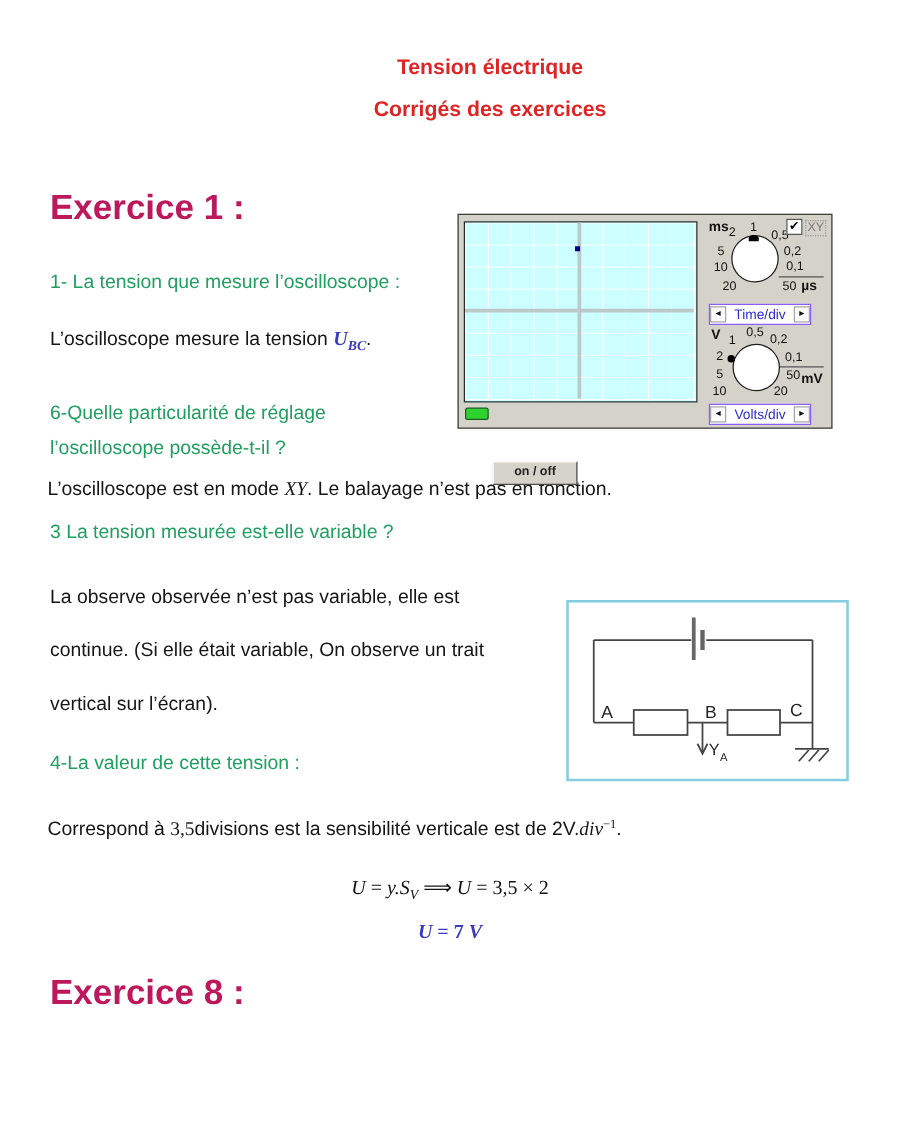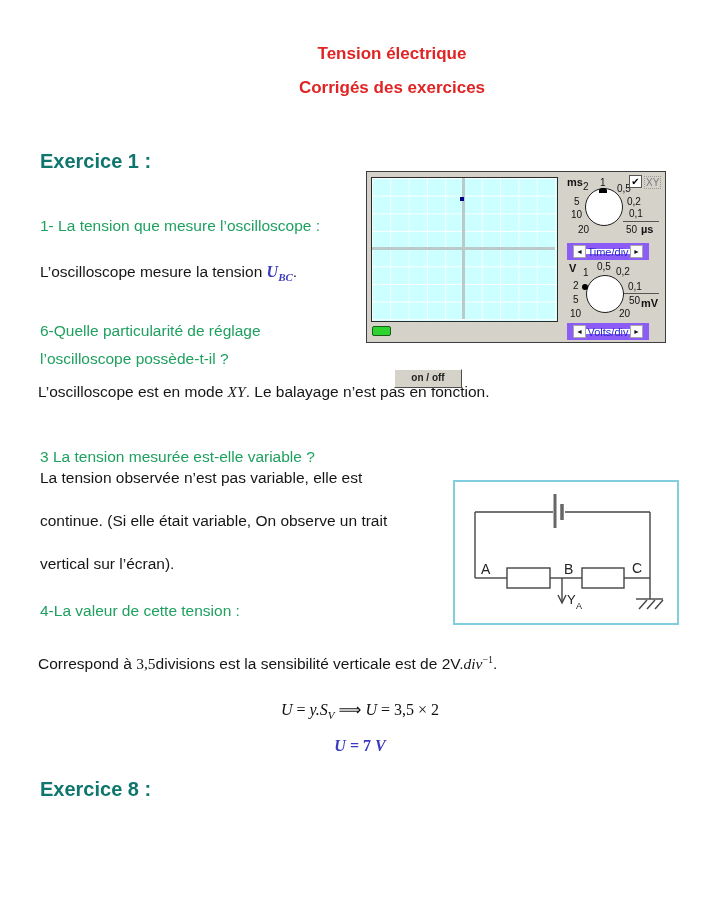--- a/index.html
+++ b/index.html
@@ -1,21 +1,21 @@
 <!DOCTYPE html>
 <html><head>
 <meta charset="utf-8">
 <style>
   html,body{margin:0;padding:0;}
   body{width:720px;height:908px;background:#ffffff;position:relative;
        font-family:"Liberation Sans",sans-serif;color:#1a1a1a;overflow:hidden;}
   .abs{position:absolute;}
   .center{left:0;width:720px;text-align:center;}
   .title{color:#e02424;font-weight:bold;font-size:17px;padding-left:32px;}
-  .heading{color:#0f766e;font-weight:bold;font-size:20px;text-align:center;}
+  .heading{color:#be185d;font-weight:bold;font-size:28px;text-align:center;}
   .q{color:#1fa05f;font-size:15.5px;}
   .body-txt{font-size:15.5px;color:#161616;}
   .serif{font-family:"Liberation Serif",serif;}
   .it{font-style:italic;}
   .mblue{color:#3b3bbf;font-weight:bold;font-family:"Liberation Serif",serif;}
   .math-line{font-family:"Liberation Serif",serif;font-size:16px;color:#111;}
   sub.m{font-size:11px;vertical-align:-4px;}
   sup.m{font-size:10px;vertical-align:6px;}
 
   
@@ -38,21 +38,21 @@
          font-size:10px;font-weight:bold;color:#222;text-align:center;line-height:15px;margin-top:48px;}
   .klbl{position:absolute;font-size:10px;color:#111;white-space:nowrap;}
   .kunit{font-weight:bold;font-size:11px;}
   .knob{background:#ffffff;border:1px solid #1e1e1e;border-radius:50%;}
   .wedge{background:#000;border-radius:50% 50% 0 0;}
   .kdot{background:#000;border-radius:50%;}
   .fracline{height:1px;background:#555;}
   .chk{left:262px;top:3px;width:11px;height:11px;background:#fff;
        border:1px solid #555;font-size:10px;line-height:11px;text-align:center;color:#000;}
   .chklbl{left:277px;top:4px;font-size:10px;color:#7a7a7a;border:1px dotted #999;padding:0 1px;}
-  .bar{width:82px;height:17px;background:#ffffff;border:6px solid #8b5cf6;
+  .bar{width:82px;height:17px;background:#ffffff;border:1px solid #8b5cf6;
        display:flex;align-items:center;justify-content:space-between;box-sizing:border-box;}
   .bar .lbl{color:#2b2bd0;font-size:11px;flex:1;text-align:center;}
   .abtn{width:13px;height:13px;background:#fbfbfb;border:1px solid #a8a8a8;
         font-size:7px;line-height:12px;text-align:center;color:#111;box-sizing:border-box;}
 
   
   .circuit{left:453px;top:480px;width:222px;height:141px;background:#fff;
            border:2px solid #82cde0;}
   .circuit text{font-family:"Liberation Sans",sans-serif;fill:#222;}
 </style>
@@ -70,22 +70,22 @@
   <span>L’oscilloscope  mesure la tension </span><span class="mblue it" style="font-size:16px"><span>U</span><sub class="m">BC</sub></span><span>.</span>
 </div>
 
 <div class="abs q" style="left:40px;top:322px">6-Quelle particularité de réglage</div>
 <div class="abs q" style="left:40px;top:350px">l’oscilloscope possède-t-il ?</div>
 
 <div class="abs body-txt" style="left:38px;top:383px">
   <span> L’oscilloscope est en mode </span><span class="serif it">XY</span><span>. Le balayage n’est pas en fonction.</span>
 </div>
 
-<div class="abs q" style="left:40px;top:448px">3 La tension mesurée est-elle variable ?</div>
-<div class="abs body-txt" style="left:40px;top:469px">La tension observée n’est pas variable, elle est</div>
+<div class="abs q" style="left:40px;top:417px">3 La tension mesurée est-elle variable ?</div>
+<div class="abs body-txt" style="left:40px;top:469px">La observe observée n’est pas variable, elle est</div>
 <div class="abs body-txt" style="left:40px;top:512px">continue. (Si elle était variable, On observe un trait</div>
 <div class="abs body-txt" style="left:40px;top:555px">vertical sur l’écran).</div>
 
 <div class="abs q" style="left:40px;top:602px">4-La valeur de cette tension :</div>
 
 <div class="abs body-txt" style="left:38px;top:654px">
   <span> Correspond à </span><span class="serif">3,5</span><span>divisions est la sensibilité verticale est de 2V.</span><span class="serif it">div</span><sup class="m serif">−1</sup><span>.</span>
 </div>
 
 <div class="abs center math-line" style="top:700px">

